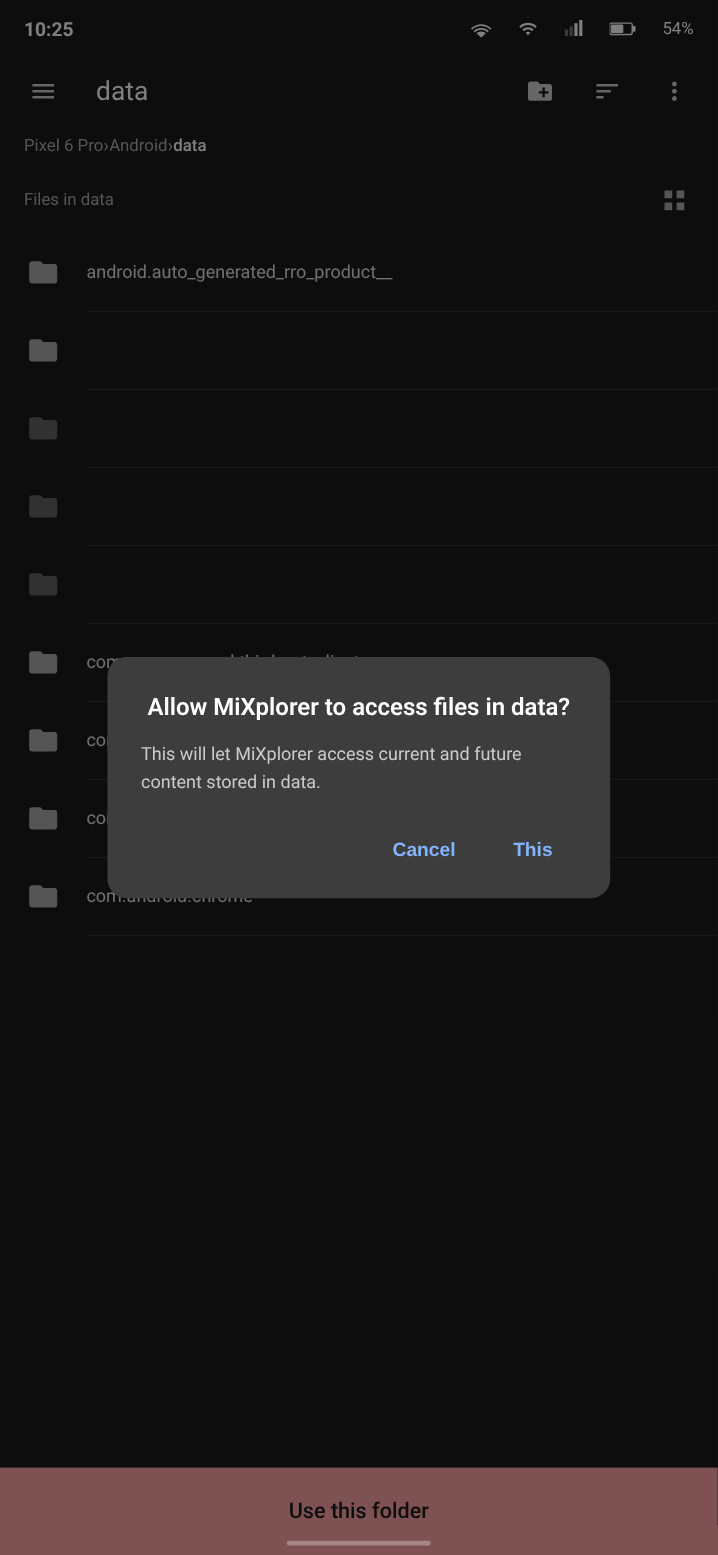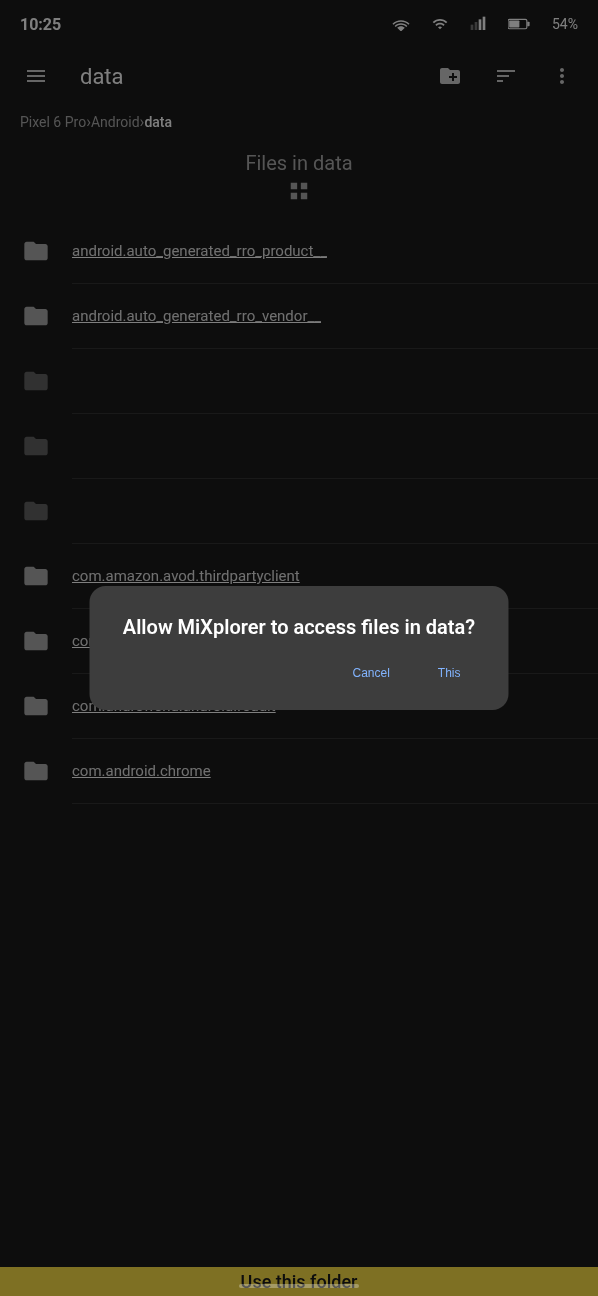--- a/index.html
+++ b/index.html
@@ -93,29 +93,27 @@
       color: #aaaaaa;
       font-size: 16px;
     }
 
     
     .files-header {
       display: flex;
       align-items: center;
       justify-content: space-between;
       padding: 12px 20px;
-      font-size: 20px;
+      font-size: 14px;
       color: #aaaaaa;
-      flex-direction: column;
     }
 
     
     .file-list {
       flex: 1;
-      text-decoration: underline;
     }
 
     .file-item {
       display: flex;
       align-items: center;
       padding: 16px 20px;
       gap: 20px;
       cursor: pointer;
     }
 
@@ -190,37 +188,37 @@
     }
 
     .dialog-buttons {
       display: flex;
       justify-content: flex-end;
       gap: 8px;
     }
 
     .dialog-btn {
       padding: 10px 20px;
-      font-size: 12px;
-      font-weight: 400;
+      font-size: 16px;
+      font-weight: 700;
       border: none;
       background: transparent;
       border-radius: 8px;
       cursor: pointer;
       color: #82b4ff;
     }
 
     
     .bottom-button {
       position: absolute;
       bottom: 0;
       left: 0;
       right: 0;
-      background: #fde047;
-      padding: 4px;
+      background: #fca5a5;
+      padding: 26px;
       text-align: center;
       font-size: 18px;
       font-weight: 500;
       color: #1a1a1a;
       cursor: pointer;
       z-index: 50;
     }
 
     
     .home-indicator {
@@ -318,21 +316,20 @@
     <span class="file-name">android.auto_generated_rro_product__</span>
   </div>
   <div class="divider"></div>
 
   <div class="file-item">
     <div class="folder-icon">
       <svg viewBox="0 0 24 24" fill="#aaaaaa">
           <path d="M10 4H4c-1.1 0-2 .9-2 2v12c0 1.1.9 2 2 2h16c1.1 0 2-.9 2-2V8c0-1.1-.9-2-2-2h-8l-2-2z"></path>
         </svg>
     </div>
-    <span class="file-name">android.auto_generated_rro_vendor__</span>
   </div>
   <div class="divider"></div>
 
   <div class="file-item" style="opacity:0.5;">
     <div class="folder-icon">
       <svg viewBox="0 0 24 24" fill="#aaaaaa">
           <path d="M10 4H4c-1.1 0-2 .9-2 2v12c0 1.1.9 2 2 2h16c1.1 0 2-.9 2-2V8c0-1.1-.9-2-2-2h-8l-2-2z"></path>
         </svg>
     </div>
     <span class="file-name"></span>
@@ -399,20 +396,21 @@
   </div>
   <div class="divider"></div>
 
 </div>
 
 <div class="overlay">
 </div>
 
 <div class="dialog">
   <div class="dialog-title">Allow MiXplorer to access files in data?</div>
+  <div class="dialog-message">This will let MiXplorer access current and future content stored in data.</div>
   <div class="dialog-buttons">
     <button class="dialog-btn">Cancel</button>
     <button class="dialog-btn">This</button>
   </div>
 </div>
 
 <div class="bottom-button">
   <span>Use this folder</span>
 </div>
 

